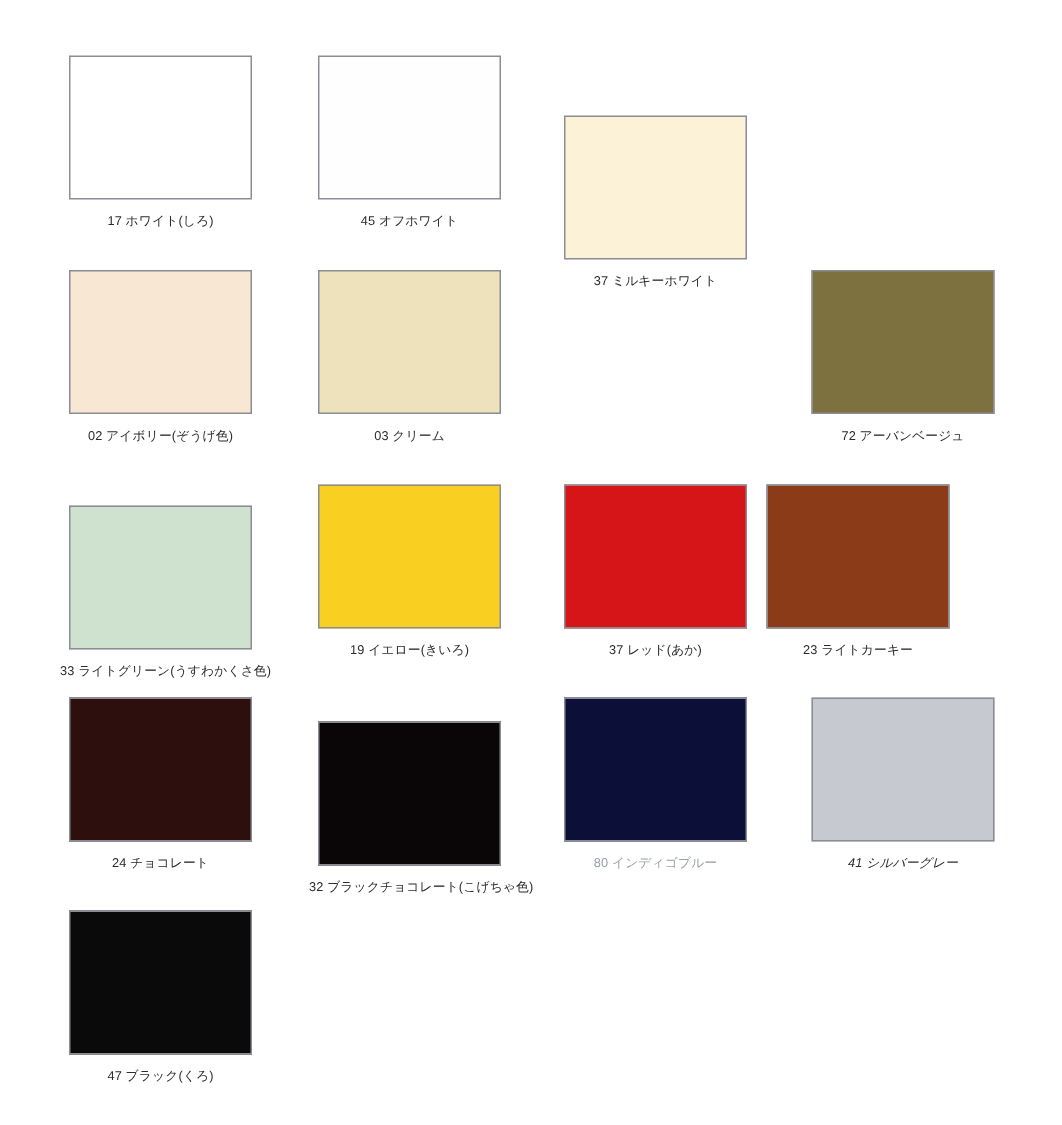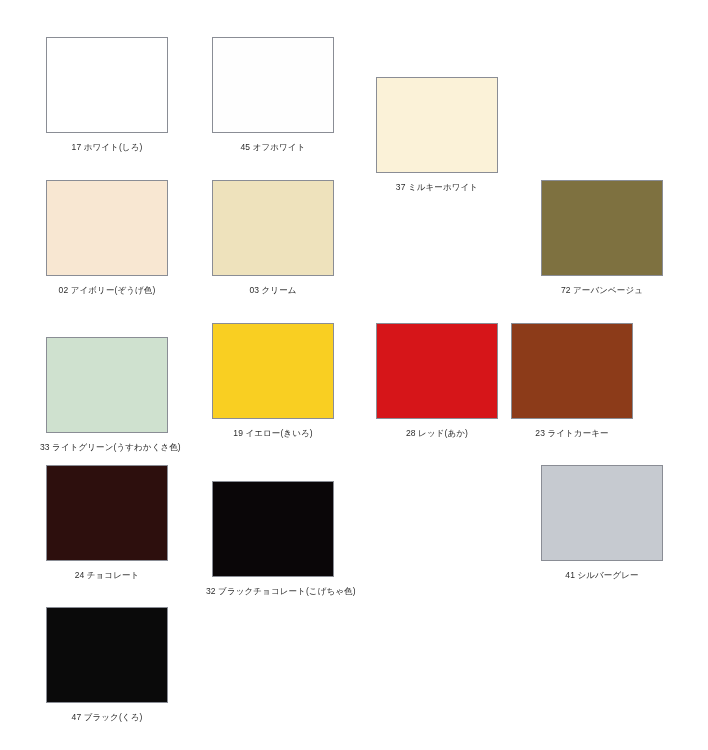--- a/index.html
+++ b/index.html
@@ -81,35 +81,39 @@
     <div class="swatch-cell" style="left: 46px; top: 337px;">
       <div class="swatch-chip" title="33 ライトグリーン(うすわかくさ色)" style="background: rgb(207, 225, 207); border-color: rgb(138, 141, 149);"></div>
       <span class="swatch-label">33 ライトグリーン(うすわかくさ色)</span>
     </div>
     <div class="swatch-cell" style="left: 212px; top: 323px;">
       <div class="swatch-chip" title="19 イエロー(きいろ)" style="background: rgb(249, 207, 34); border-color: rgb(138, 141, 149);"></div>
       <span class="swatch-label">19 イエロー(きいろ)</span>
     </div>
     <div class="swatch-cell" style="left: 376px; top: 323px;">
       <div class="swatch-chip" title="28 レッド(あか)" style="background: rgb(214, 21, 25); border-color: rgb(138, 141, 149);"></div>
-      <span class="swatch-label">28 レッド(あか)</span>
+      <span class="swatch-label">37 レッド(あか)</span>
     </div>
     <div class="swatch-cell" style="left: 511px; top: 323px;">
       <div class="swatch-chip" title="23 ライトカーキー" style="background: rgb(140, 59, 25); border-color: rgb(138, 141, 149);"></div>
       <span class="swatch-label">23 ライトカーキー</span>
     </div>
     <div class="swatch-cell" style="left: 46px; top: 465px;">
       <div class="swatch-chip" title="24 チョコレート" style="background: rgb(45, 15, 13); border-color: rgb(138, 141, 149);"></div>
       <span class="swatch-label">24 チョコレート</span>
     </div>
     <div class="swatch-cell" style="left: 212px; top: 465px; margin-top: 16px;">
       <div class="swatch-chip" title="32 ブラックチョコレート(こげちゃ色)" style="background: rgb(10, 6, 8); border-color: rgb(138, 141, 149);"></div>
       <span class="swatch-label">32 ブラックチョコレート(こげちゃ色)</span>
     </div>
-    <div class="swatch-cell" style="left: 541px; top: 465px;">
+    <div class="swatch-cell" style="left: 376px; top: 465px;">
+      <div class="swatch-chip" title="80 インディゴブルー" style="background: rgb(12, 15, 56); border-color: rgb(138, 141, 149);"></div>
+      <span class="swatch-label faint">80 インディゴブルー</span>
+    </div>
+    <div class="swatch-cell" style="left: 541px; top: 465px; font-style: italic;">
       <div class="swatch-chip" title="41 シルバーグレー" style="background: rgb(198, 202, 208); border-color: rgb(138, 141, 149);"></div>
       <span class="swatch-label">41 シルバーグレー</span>
     </div>
     <div class="swatch-cell" style="left: 46px; top: 607px;">
       <div class="swatch-chip" title="25 ブラック(くろ)" style="background: rgb(10, 10, 10); border-color: rgb(138, 141, 149);"></div>
       <span class="swatch-label">47 ブラック(くろ)</span>
     </div>
   </div>
 
 </body></html>

